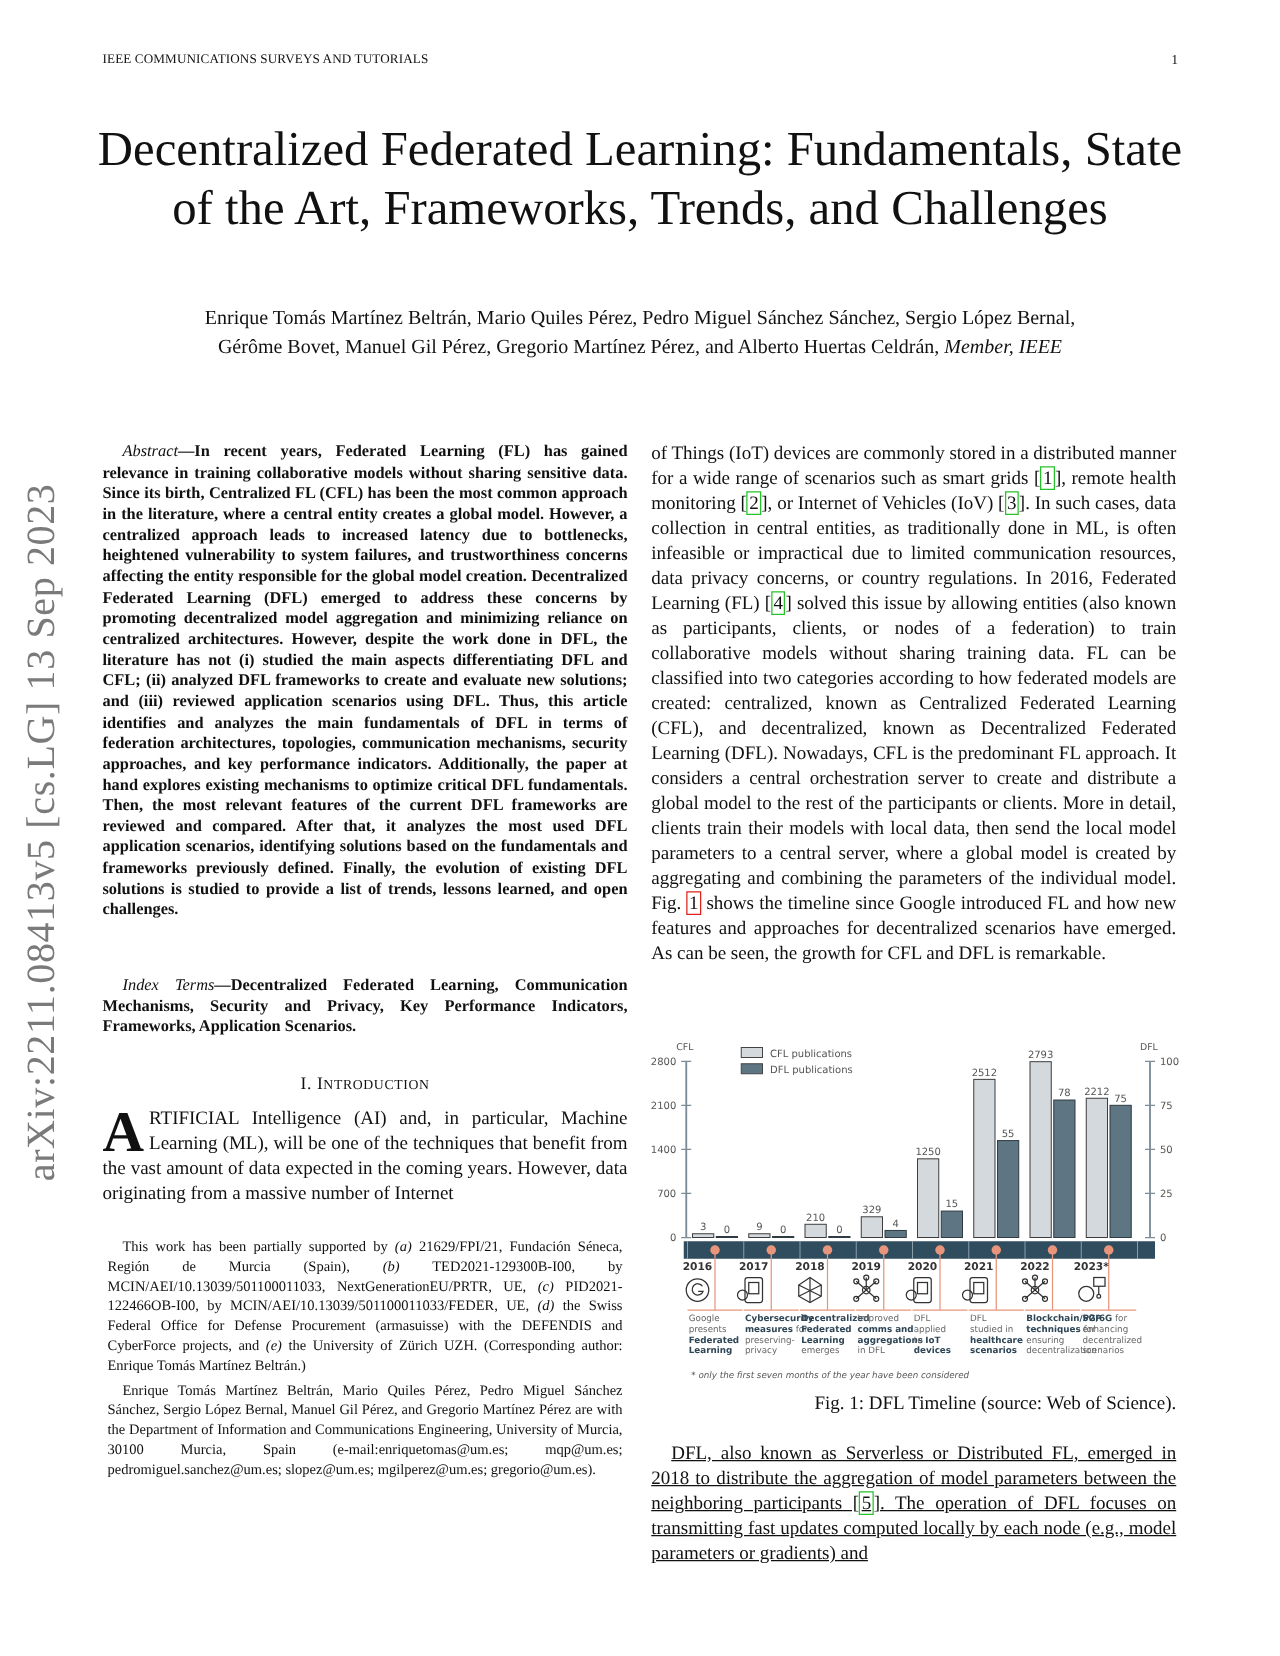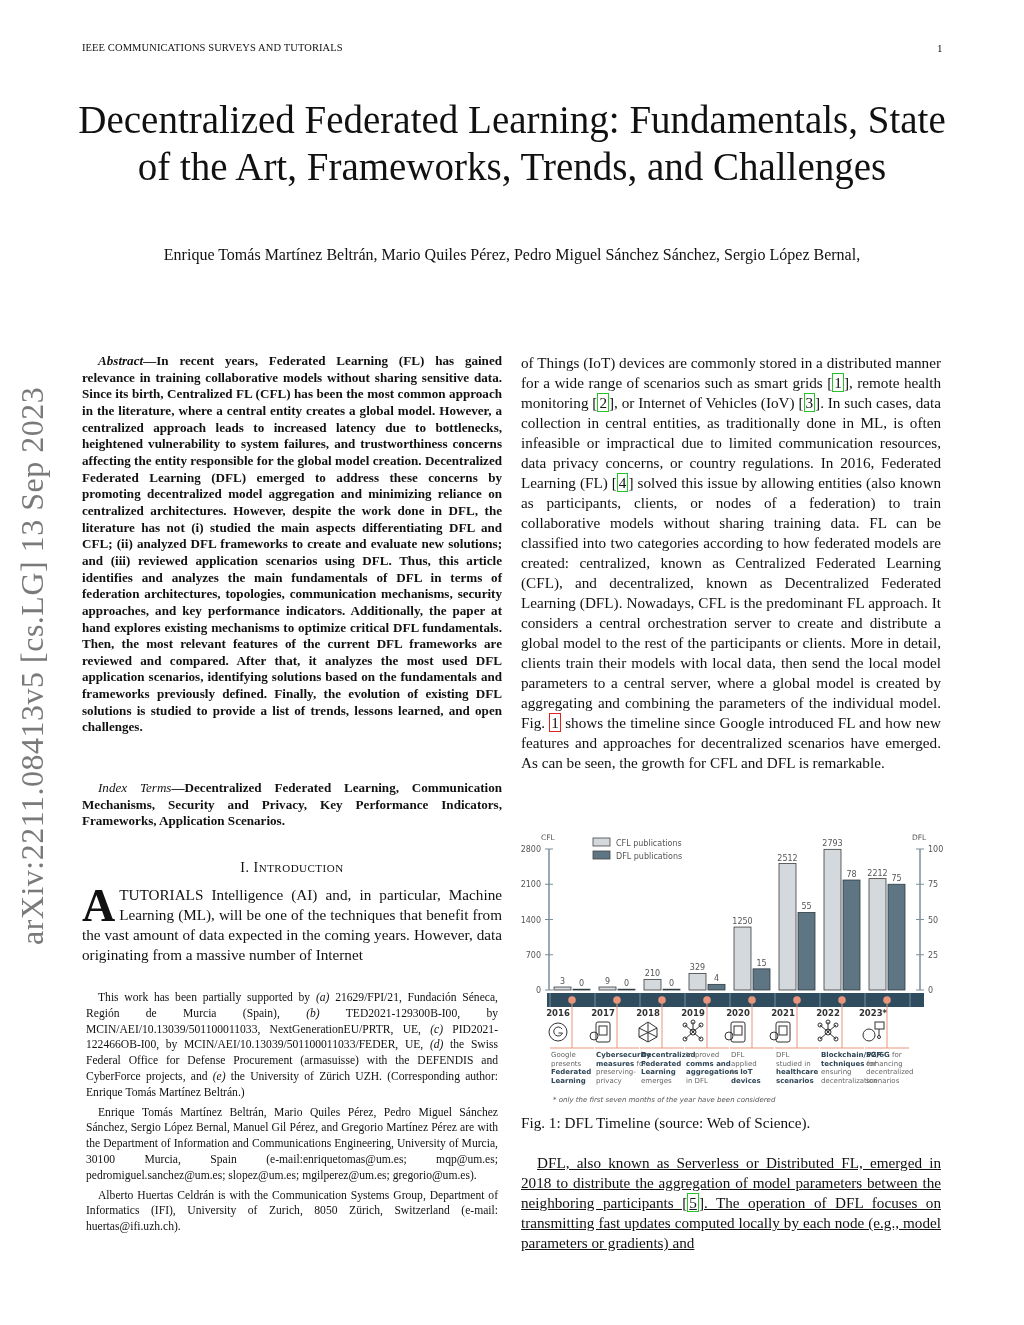--- a/index.html
+++ b/index.html
@@ -6,69 +6,69 @@
   body { width:1024px; height:1325px; position:relative; overflow:hidden; font-family:"Liberation Serif", "DejaVu Serif", serif; color:#111; }
   .abs { position:absolute; }
   #running-head { left:82px; top:42px; font-size:10.5px; letter-spacing:0.1px; }
   #page-num { left:937px; top:42px; font-size:11px; }
   #title { left:60px; width:904px; top:96px; text-align:center; font-size:39px; line-height:47px; font-weight:normal; margin:0; }
   #authors { left:60px; width:904px; top:243px; text-align:center; font-size:16px; line-height:23px; }
   #authors .member { font-style:italic; }
   #arxiv { left:14px; top:945px; transform-origin:0 0; transform:rotate(-90deg); font-size:32px; color:#7a7a7a; white-space:nowrap; letter-spacing:0.5px; }
   .col { width:420px; text-align:justify; }
   #abstract { left:82px; top:353px; font-size:13.1px; line-height:16.65px; font-weight:bold; }
-  #abstract .lab { font-style:italic; font-weight:bold; }
+  #abstract .lab { font-style:italic; font-weight:normal; }
   #abstract p { margin:0; text-indent:16px; }
   #index-terms { left:82px; top:780px; font-size:13.1px; line-height:16.65px; font-weight:bold; text-indent:16px; }
   #index-terms .lab { font-style:italic; font-weight:normal; }
   #section-heading { left:82px; width:420px; top:860px; text-align:center; font-size:14px; letter-spacing:0.5px; }
   #section-heading .sc { font-size:11px; }
   #intro-col1 { left:82px; top:885px; font-size:15.2px; line-height:20px; }
   #intro-col1 .dropcap { float:left; font-size:46px; line-height:38px; margin:2px 4px 0 0; font-weight:bold; }
   #footnotes { left:82px; top:986px; font-size:11.6px; line-height:15.8px; }
   #footnotes p { margin:4px; text-indent:12px; }
   #footnotes i { font-style:italic; }
   #intro-col2 { left:521px; top:353px; font-size:15.2px; line-height:20px; }
   #intro-col2 p { margin:0; }
   .cite-g { border:1px solid #25c22a; padding:0 1px; }
   .cite-r { border:1px solid #e0221d; padding:0 1px; }
   #figure { left:520px; top:826px; width:430px; height:285px; }
-  #fig-caption { left:521px; width:420px; top:1114px; text-align:left; font-size:15.2px; }
+  #fig-caption { left:521px; width:420px; top:1114px; text-align:right; font-size:15.2px; }
   #intro-col2b { left:521px; top:1153px; font-size:15.2px; line-height:20px; }
   #intro-col2b p { margin:0; text-indent:16px;text-decoration:underline; }
   svg text { font-family:"DejaVu Sans", "Liberation Sans", sans-serif; }
 </style>
 </head>
 <body>
 
 <div id="running-head" class="abs">IEEE COMMUNICATIONS SURVEYS AND TUTORIALS</div>
 <div id="page-num" class="abs">1</div>
 
 <h1 id="title" class="abs">Decentralized Federated Learning: Fundamentals, State of the Art, Frameworks, Trends, and Challenges</h1>
 
 <div id="authors" class="abs">
   <div>Enrique Tomás Martínez Beltrán, Mario Quiles Pérez, Pedro Miguel Sánchez Sánchez, Sergio López Bernal,</div>
+  <div><span>Gérôme Bovet, Manuel Gil Pérez, Gregorio Martínez Pérez, and Alberto Huertas Celdrán, </span><span class="member">Member, IEEE</span></div>
 </div>
 
 <div id="arxiv" class="abs">arXiv:2211.08413v5  [cs.LG]  13 Sep 2023</div>
 
 <div id="abstract" class="abs col">
   <p><span class="lab">Abstract</span><span>—</span><span>In recent years, Federated Learning (FL) has gained relevance in training collaborative models without sharing sensitive data. Since its birth, Centralized FL (CFL) has been the most common approach in the literature, where a central entity creates a global model. However, a centralized approach leads to increased latency due to bottlenecks, heightened vulnerability to system failures, and trustworthiness concerns affecting the entity responsible for the global model creation. Decentralized Federated Learning (DFL) emerged to address these concerns by promoting decentralized model aggregation and minimizing reliance on centralized architectures. However, despite the work done in DFL, the literature has not (i) studied the main aspects differentiating DFL and CFL; (ii) analyzed DFL frameworks to create and evaluate new solutions; and (iii) reviewed application scenarios using DFL. Thus, this article identifies and analyzes the main fundamentals of DFL in terms of federation architectures, topologies, communication mechanisms, security approaches, and key performance indicators. Additionally, the paper at hand explores existing mechanisms to optimize critical DFL fundamentals. Then, the most relevant features of the current DFL frameworks are reviewed and compared. After that, it analyzes the most used DFL application scenarios, identifying solutions based on the fundamentals and frameworks previously defined. Finally, the evolution of existing DFL solutions is studied to provide a list of trends, lessons learned, and open challenges.</span></p>
 </div>
 
 <div id="index-terms" class="abs col"><span class="lab">Index Terms</span><span>—</span><span>Decentralized Federated Learning, Communication Mechanisms, Security and Privacy, Key Performance Indicators, Frameworks, Application Scenarios.</span></div>
 
 <div id="section-heading" class="abs"><span>I. I</span><span class="sc">NTRODUCTION</span></div>
 
-<div id="intro-col1" class="abs col"><span class="dropcap">A</span><span>TUTORIALS</span><span> Intelligence (AI) and, in particular, Machine Learning (ML), will be one of the techniques that benefit from the vast amount of data expected in the coming years. However, data originating from a massive number of Internet</span></div>
+<div id="intro-col1" class="abs col"><span class="dropcap">A</span><span>RTIFICIAL</span><span> Intelligence (AI) and, in particular, Machine Learning (ML), will be one of the techniques that benefit from the vast amount of data expected in the coming years. However, data originating from a massive number of Internet</span></div>
 
 <div id="footnotes" class="abs col">
   <p><span>This work has been partially supported by </span><i>(a)</i><span> 21629/FPI/21, Fundación Séneca, Región de Murcia (Spain), </span><i>(b)</i><span> TED2021-129300B-I00, by MCIN/AEI/10.13039/501100011033, NextGenerationEU/PRTR, UE, </span><i>(c)</i><span> PID2021-122466OB-I00, by MCIN/AEI/10.13039/501100011033/FEDER, UE, </span><i>(d)</i><span> the Swiss Federal Office for Defense Procurement (armasuisse) with the DEFENDIS and CyberForce projects, and </span><i>(e)</i><span> the University of Zürich UZH. (Corresponding author: Enrique Tomás Martínez Beltrán.)</span></p>
   <p>Enrique Tomás Martínez Beltrán, Mario Quiles Pérez, Pedro Miguel Sánchez Sánchez, Sergio López Bernal, Manuel Gil Pérez, and Gregorio Martínez Pérez are with the Department of Information and Communications Engineering, University of Murcia, 30100 Murcia, Spain (e-mail:enriquetomas@um.es; mqp@um.es; pedromiguel.sanchez@um.es; slopez@um.es; mgilperez@um.es; gregorio@um.es).</p>
-  <p>Alberto Huertas Celdrán is with the Communication Systems Group, Department of Informatics (IFI), University of Zurich, 8050 Zürich, Switzerland (e-mail: huertas@ifi.uzh.ch).</p>
 </div>
 
 <div id="intro-col2" class="abs col">
   <p><span>of Things (IoT) devices are commonly stored in a distributed manner for a wide range of scenarios such as smart grids [</span><span class="cite-g">1</span><span>], remote health monitoring [</span><span class="cite-g">2</span><span>], or Internet of Vehicles (IoV) [</span><span class="cite-g">3</span><span>]. In such cases, data collection in central entities, as traditionally done in ML, is often infeasible or impractical due to limited communication resources, data privacy concerns, or country regulations. In 2016, Federated Learning (FL) [</span><span class="cite-g">4</span><span>] solved this issue by allowing entities (also known as participants, clients, or nodes of a federation) to train collaborative models without sharing training data. FL can be classified into two categories according to how federated models are created: centralized, known as Centralized Federated Learning (CFL), and decentralized, known as Decentralized Federated Learning (DFL). Nowadays, CFL is the predominant FL approach. It considers a central orchestration server to create and distribute a global model to the rest of the participants or clients. More in detail, clients train their models with local data, then send the local model parameters to a central server, where a global model is created by aggregating and combining the parameters of the individual model. Fig. </span><span class="cite-r">1</span><span> shows the timeline since Google introduced FL and how new features and approaches for decentralized scenarios have emerged. As can be seen, the growth for CFL and DFL is remarkable.</span></p>
 </div>
 
 <div id="figure" class="abs">
   <svg id="chart" width="430" height="285" viewBox="0 0 430 285">
     <g id="axes">
         <line x1="29" y1="23" x2="29" y2="164" stroke="#7b8d98" stroke-width="1.5"></line>

